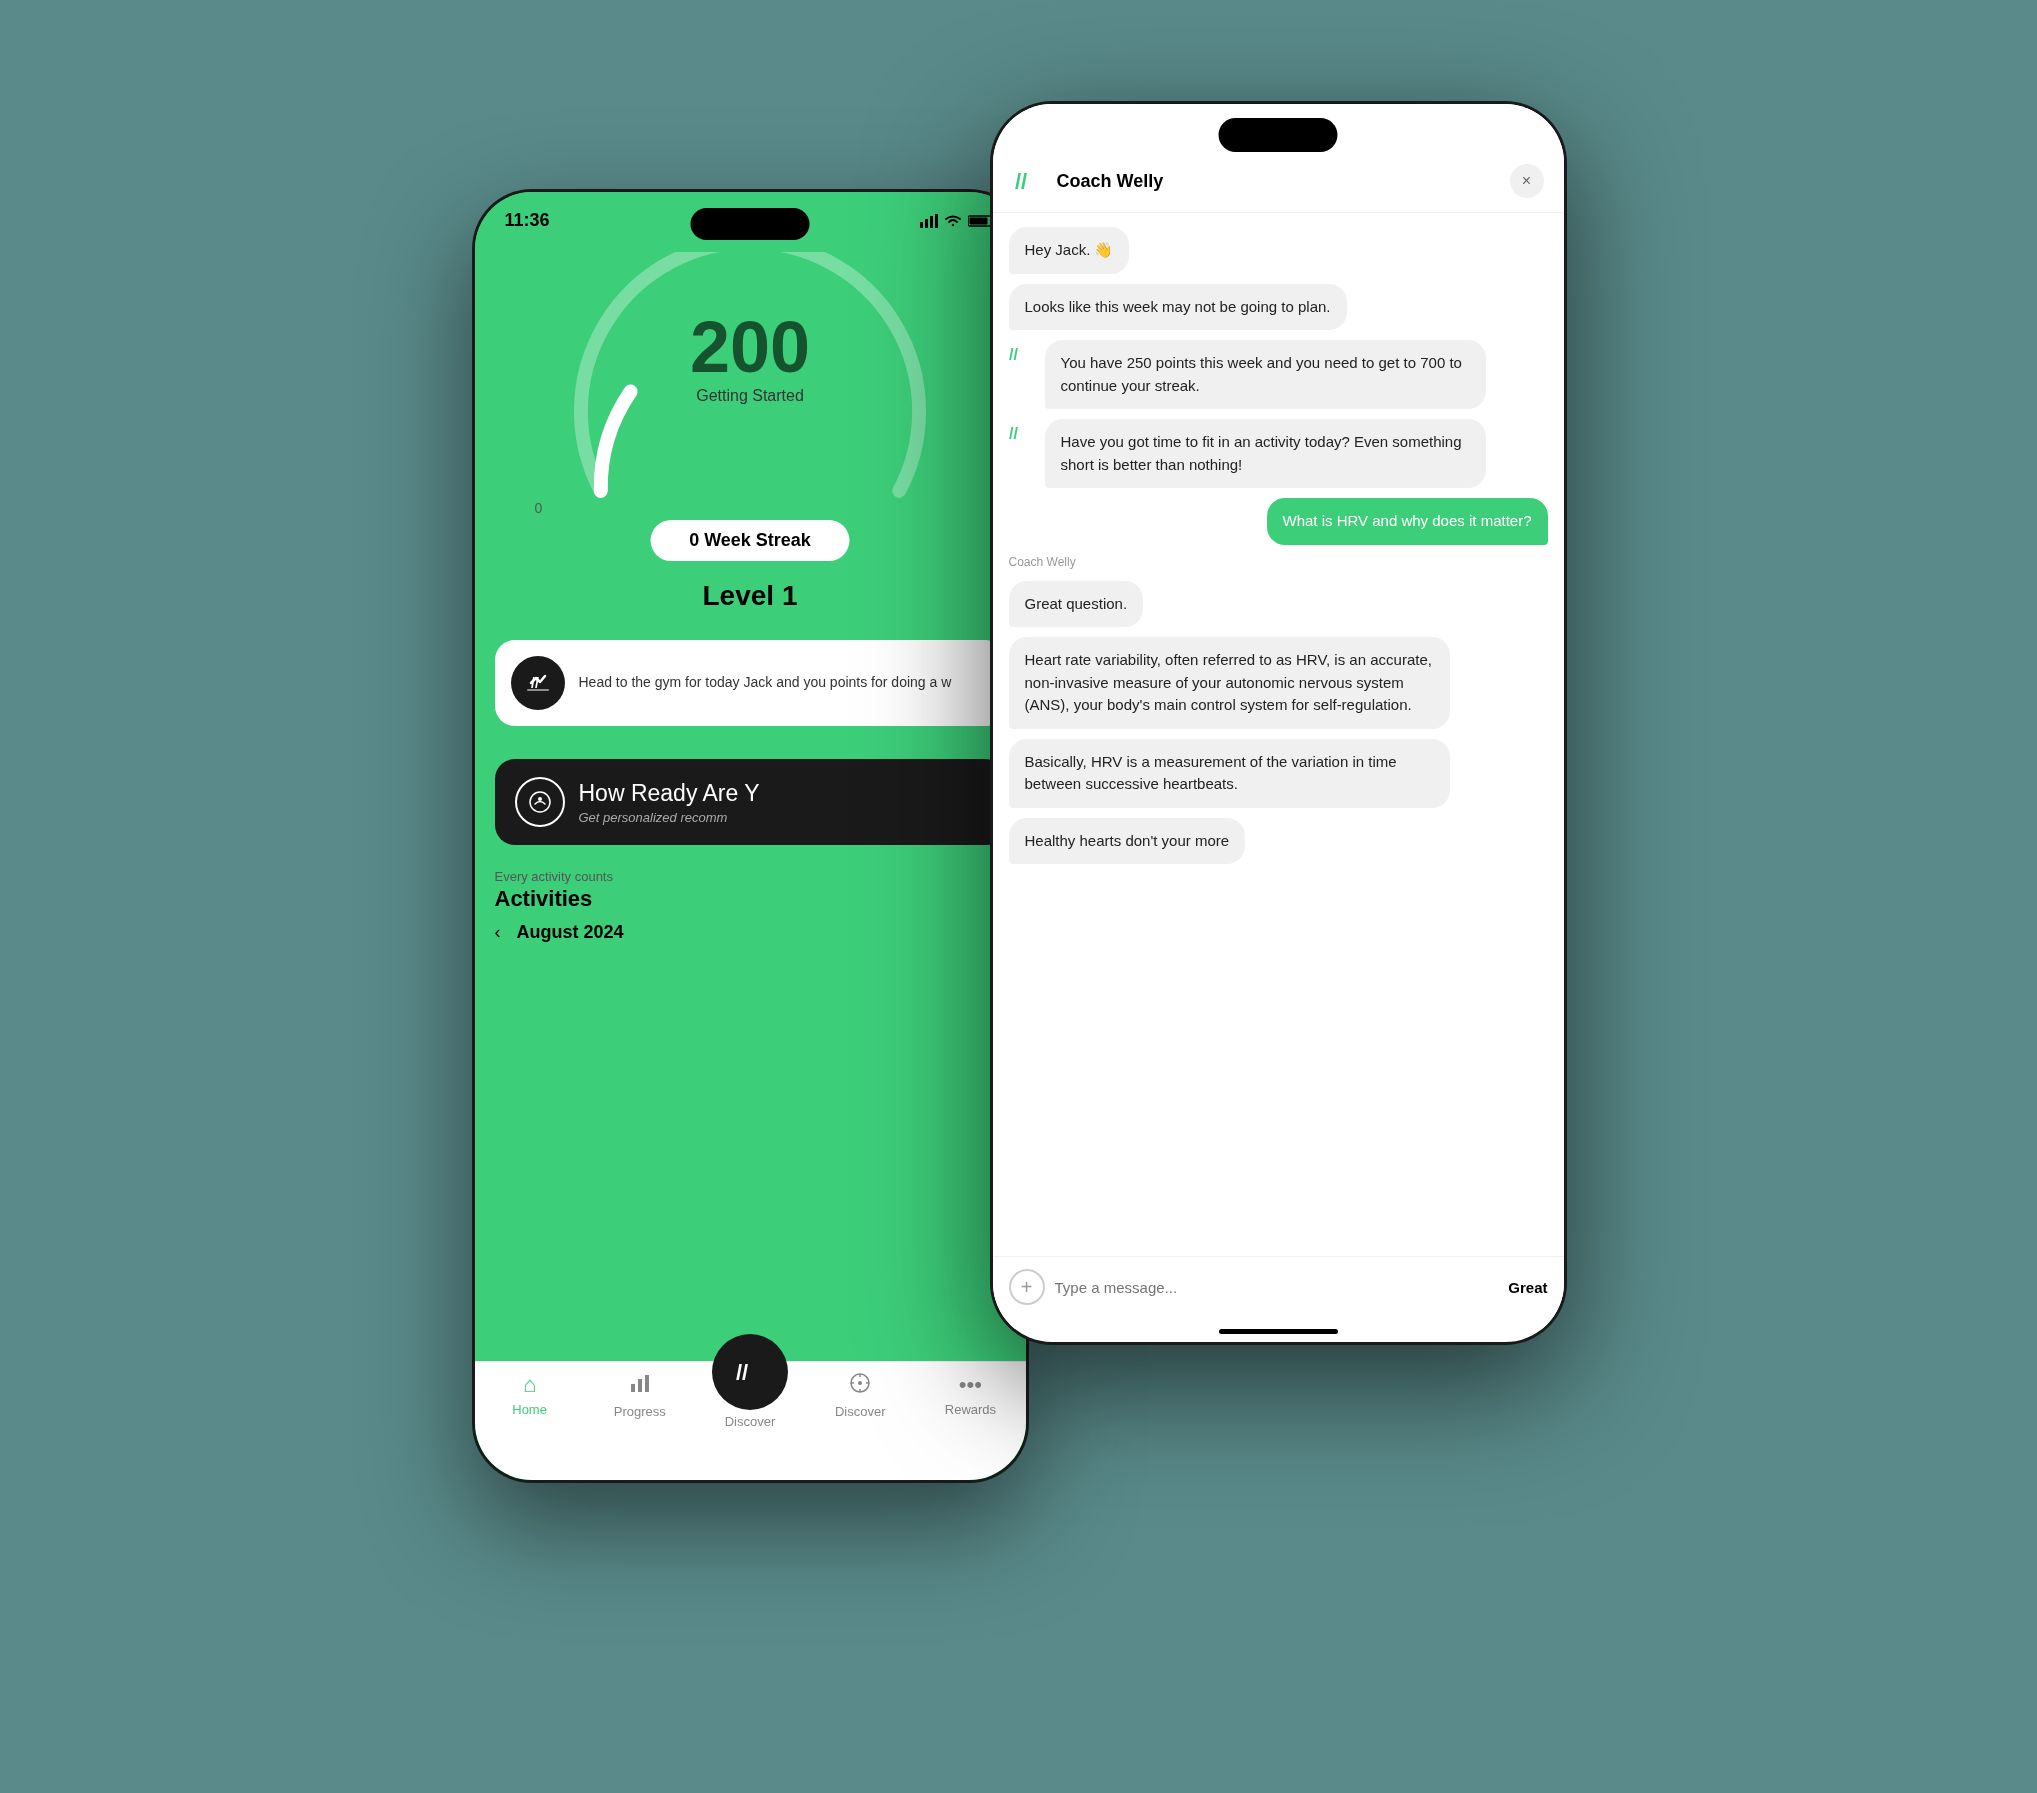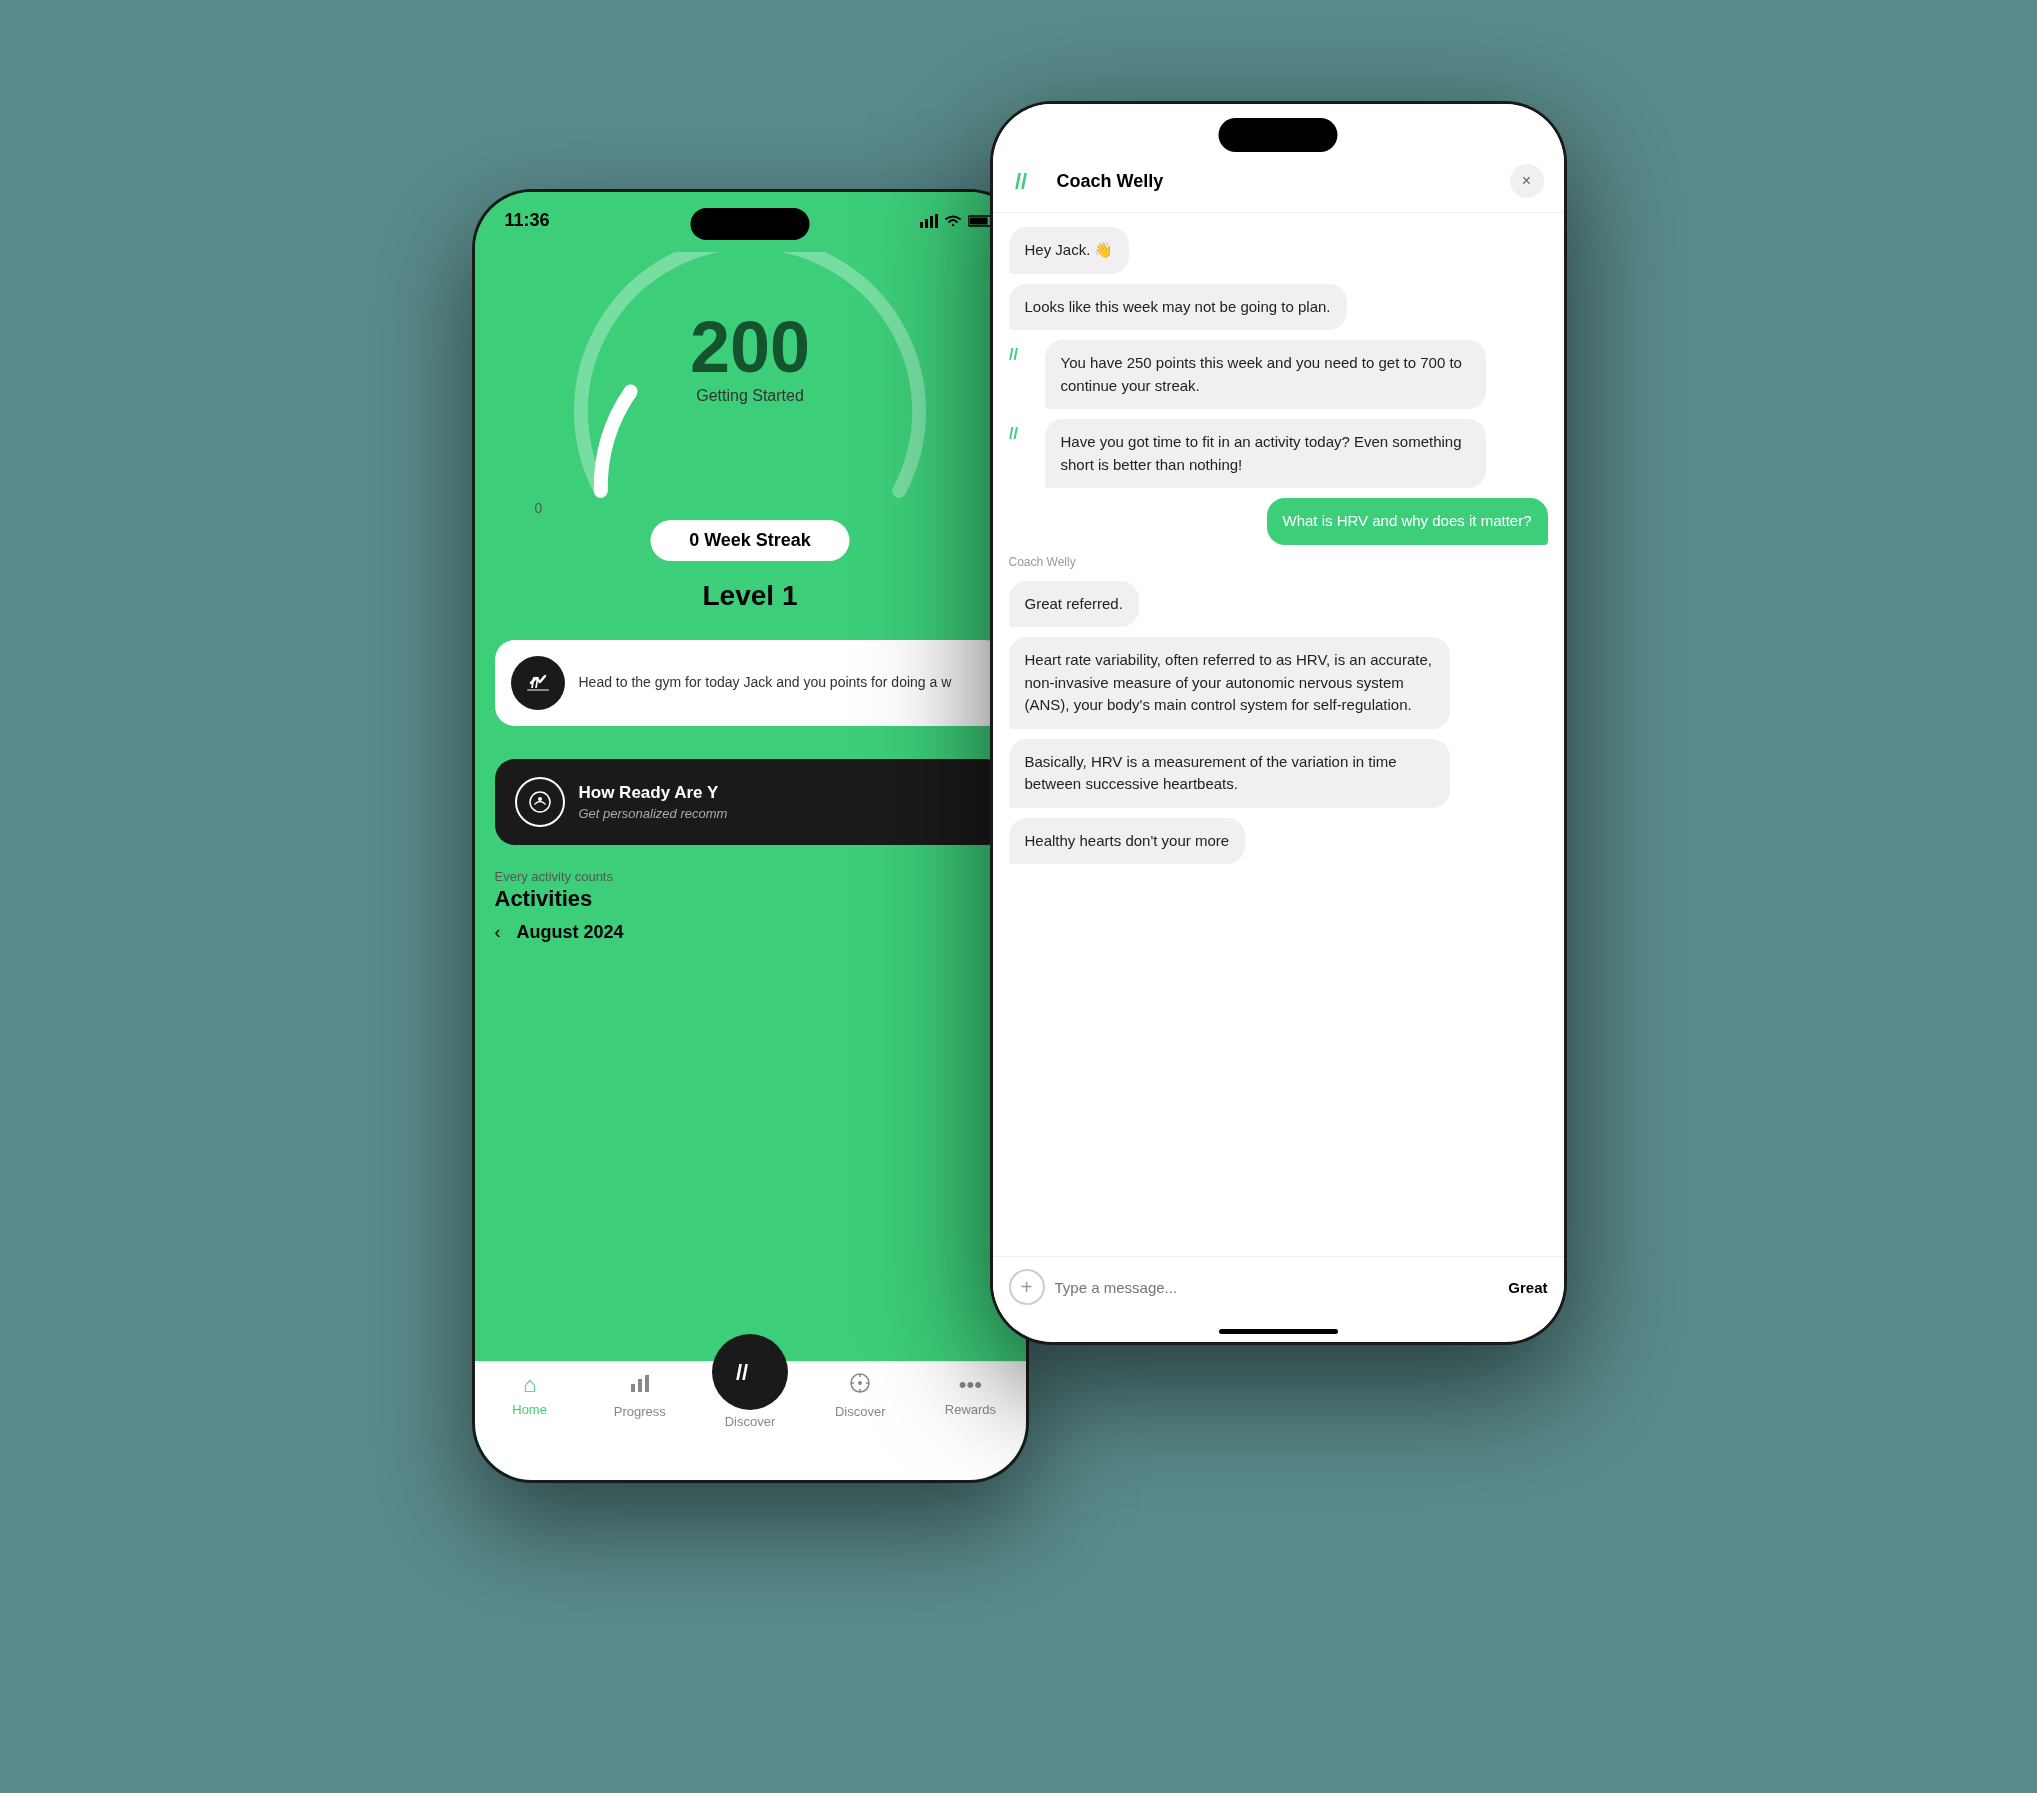--- a/index.html
+++ b/index.html
@@ -197,22 +197,22 @@
       align-items: center;
       justify-content: center;
       flex-shrink: 0;
     }
 
     .how-ready-text-wrap {
       flex: 1;
     }
 
     .how-ready-title {
-      font-size: 17px;
-      font-weight: 700;
+      font-size: 23px;
+      font-weight: 400;
       color: white;
     }
 
     .how-ready-sub {
       font-size: 13px;
       color: #aaa;
       margin-top: 3px;
       font-style: italic;
     }
 
@@ -666,21 +666,21 @@
           </div>
         </div>
 
         <div class="msg-bubble msg-sent">
           <span>What is HRV and why does it matter?</span>
         </div>
 
         <div class="coach-label">Coach Welly</div>
 
         <div class="msg-bubble msg-received">
-          <span>Great referred.</span>
+          <span>Great question.</span>
         </div>
 
         <div class="msg-bubble msg-received">
           <span>Heart rate variability, often referred to as HRV, is an accurate, non-invasive measure of your autonomic nervous system (ANS), your body's main control system for self-regulation.</span>
         </div>
 
         <div class="msg-bubble msg-received">
           <span>Basically, HRV is a measurement of the variation in time between successive heartbeats.</span>
         </div>
 

